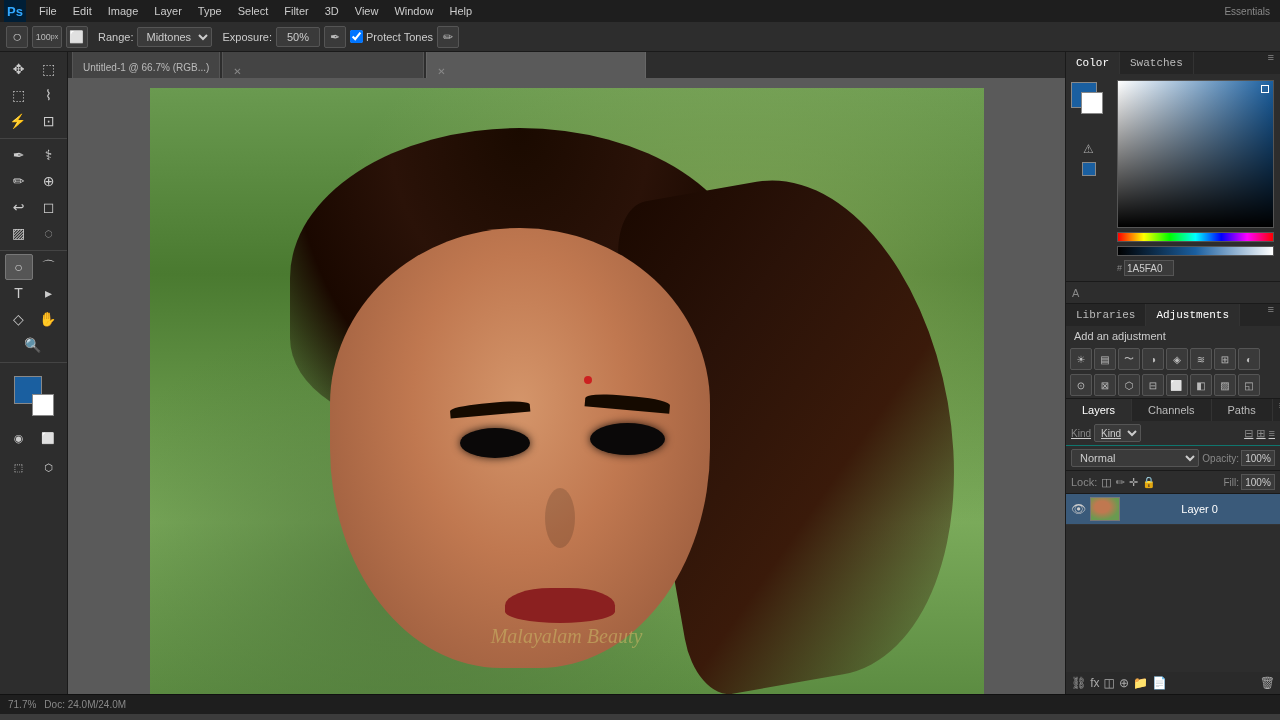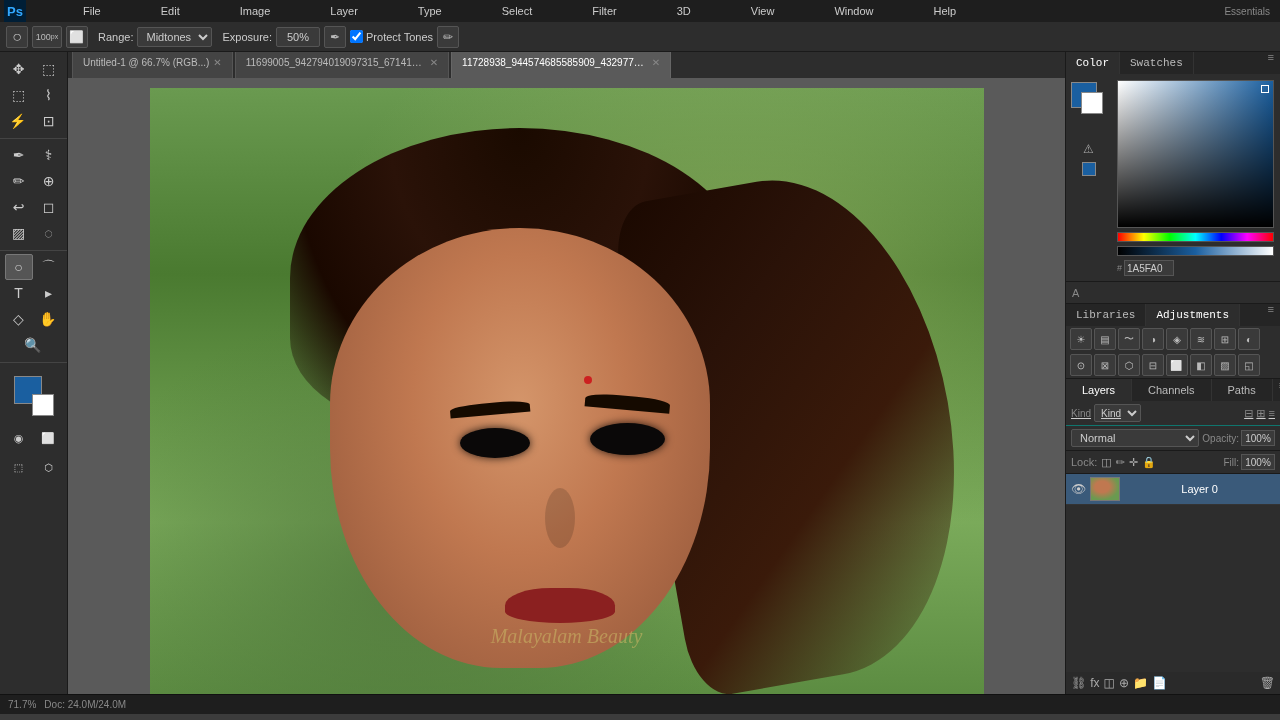--- a/index.html
+++ b/index.html
@@ -22,21 +22,20 @@
       font-size: 13px;
       display: flex; align-items: center; justify-content: center;
       margin-right: 4px;
     }
     .menu-item {
       padding: 2px 7px;
       color: #ccc;
       font-size: 11px;
       cursor: pointer;
       border-radius: 2px;
-      margin-left: 44px;
     }
 
     
     #toolbar {
       height: 30px;
       background: #2d2d2d;
       display: flex;
       align-items: center;
       padding: 0 6px;
       gap: 4px;
@@ -149,29 +148,29 @@
       gap: 2px;
     }
     .tab {
       height: 22px;
       background: #444;
       border: 1px solid #555;
       border-bottom: none;
       border-radius: 3px 3px 0 0;
       padding: 16px 10px;
       display: flex;
-      align-items: center;
       font-size: 10px;
       color: #bbb;
       cursor: pointer;
       max-width: 220px;
       overflow: hidden;
       white-space: nowrap;
       text-overflow: ellipsis;
       gap: 4px;
+      flex-direction: column;
     }
     .tab.active {
       background: #5a5a5a;
       color: #fff;
       border-color: #666;
     }
     .tab-close {
       font-size: 10px;
       color: #888;
       cursor: pointer;
@@ -741,20 +740,23 @@
       <span>A</span>
     </div>
 
     <div id="adjustments-panel">
       <div class="panel-tabs">
         <div class="panel-tab">Libraries</div>
         <div class="panel-tab active">Adjustments</div>
         <div style="flex:1"></div>
         <div style="padding:0 6px;cursor:pointer;font-size:11px;color:#888;">≡</div>
       </div>
+      <div class="adjustments-header">
+        <span>Add an adjustment</span>
+      </div>
 
       <div class="adj-icons-row">
         <div class="adj-icon" title="Brightness/Contrast">☀</div>
         <div class="adj-icon" title="Levels">▤</div>
         <div class="adj-icon" title="Curves">〜</div>
         <div class="adj-icon" title="Exposure">◑</div>
         <div class="adj-icon" title="Vibrance">◈</div>
         <div class="adj-icon" title="Hue/Saturation">≋</div>
         <div class="adj-icon" title="Color Balance">⊞</div>
         <div class="adj-icon" title="Black &amp; White">◐</div>

